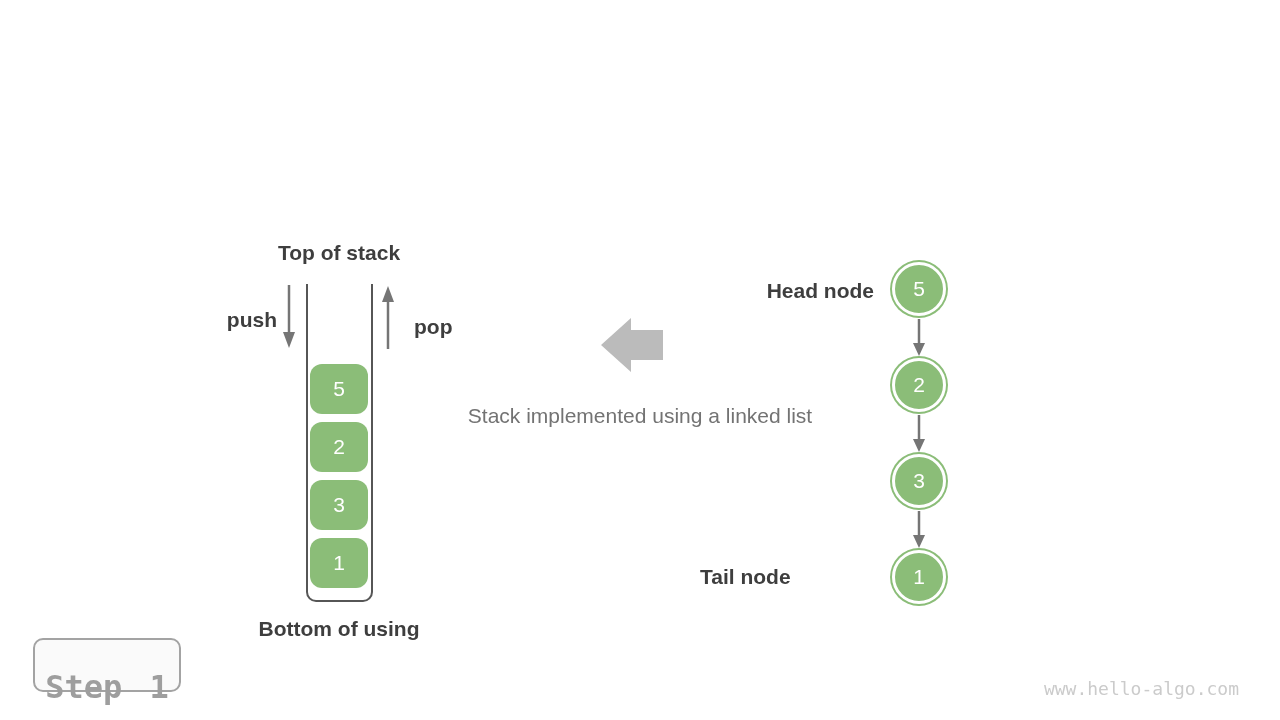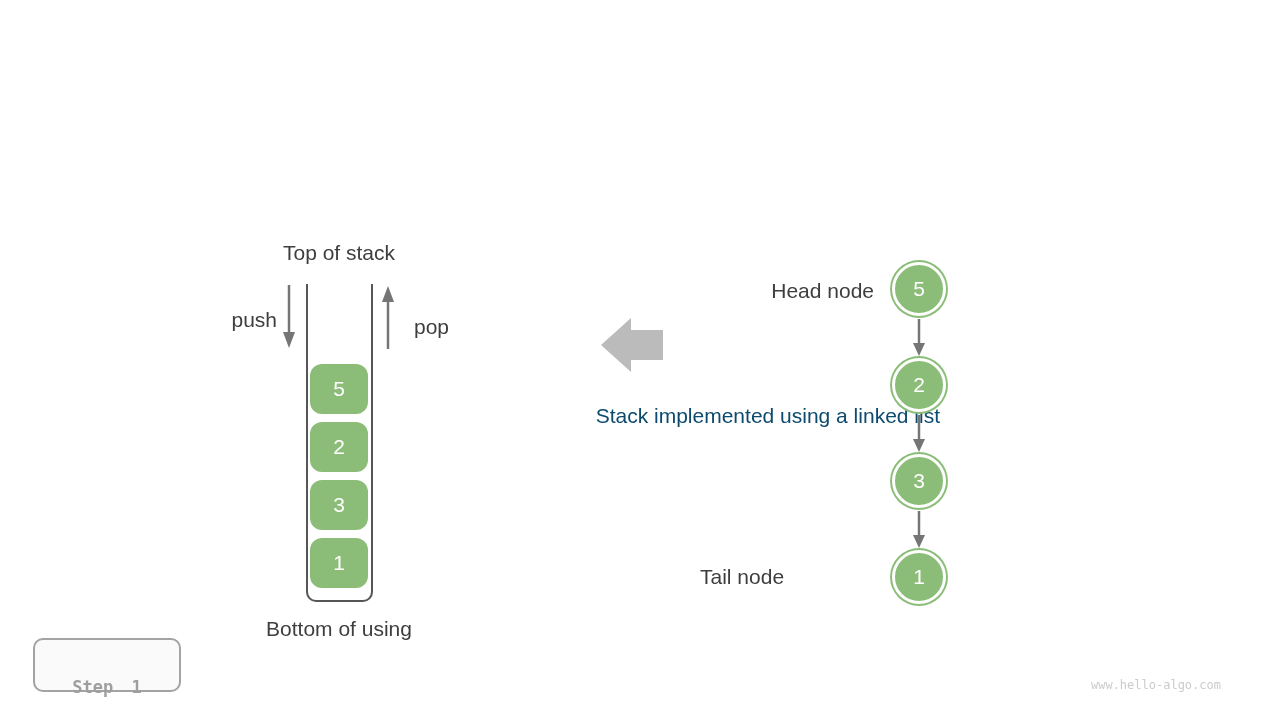--- a/index.html
+++ b/index.html
@@ -1,21 +1,21 @@
 <!DOCTYPE html>
 <html><head>
 <meta charset="utf-8">
 <style>
   html,body{margin:0;padding:0;background:#ffffff;}
   .canvas{
     position:relative;width:1280px;height:720px;background:#ffffff;overflow:hidden;
     font-family:"Liberation Sans",sans-serif;
   }
   .lbl{
-    position:absolute;font-weight:normal;font-size:21px;color:#3e3e3e;line-height:1.2;
+    position:absolute;font-weight:bold;font-size:21px;color:#3e3e3e;line-height:1.2;
     white-space:nowrap;
   }
   .top-label{left:239px;top:240px;width:200px;text-align:center;}
   .bottom-label{left:229px;top:616px;width:220px;text-align:center;}
   .push-label{left:205px;top:307px;width:72px;text-align:right;}
   .pop-label{left:414px;top:314px;}
   .head-label{left:700px;top:278px;width:174px;text-align:right;}
   .tail-label{left:700px;top:564px;width:174px;text-align:left;}
 
   .stack-container{
@@ -32,45 +32,45 @@
 
   .arrow-svg{position:absolute;}
   .push-arrow{left:279px;top:284px;}
   .pop-arrow{left:378px;top:284px;}
   .a1{left:909px;top:319px;}
   .a2{left:909px;top:415px;}
   .a3{left:909px;top:511px;}
   .block-arrow{left:601px;top:318px;}
 
   .caption{
-    position:absolute;left:340px;top:404px;width:600px;text-align:right;
-    font-size:21px;color:#0c4a6e;white-space:nowrap;
+    position:absolute;left:340px;top:404px;width:600px;text-align:center;
+    font-size:21px;color:#737373;white-space:nowrap;
   }
 
   .node{
     position:absolute;left:892px;width:54px;height:54px;box-sizing:border-box;
     background:#8bbd78;border:3px solid #ffffff;border-radius:50%;
     box-shadow:0 0 0 2px #8bbd78;
     color:#ffffff;font-size:21px;font-weight:500;
     display:flex;align-items:center;justify-content:center;
   }
   .n1{top:262px;} .n2{top:358px;} .n3{top:454px;} .n4{top:550px;}
 
   .step-badge{
     position:absolute;left:33px;top:638px;width:148px;height:54px;box-sizing:border-box;
     background:#fafafa;border:2px solid #a3a3a3;border-radius:10px;
     display:flex;align-items:center;justify-content:center;
   }
   .step-badge span{
-    font-family:"DejaVu Sans Mono",monospace;font-weight:bold;font-size:17px;
+    font-family:"DejaVu Sans Mono",monospace;font-weight:bold;font-size:32px;
     color:#9e9e9e;word-spacing:8px;white-space:pre;margin-top:44px;
   }
   .watermark{
-    position:absolute;right:59px;top:678px;
-    font-family:"DejaVu Sans Mono",monospace;font-size:12px;color:#cbcbcb;
+    position:absolute;right:41px;top:678px;
+    font-family:"DejaVu Sans Mono",monospace;font-size:18px;color:#cbcbcb;
     white-space:nowrap;
   }
 </style>
 </head>
 <body>
 
 <div class="canvas">
 
   <div class="lbl top-label">Top of stack</div>
   <div class="lbl push-label">push</div>

